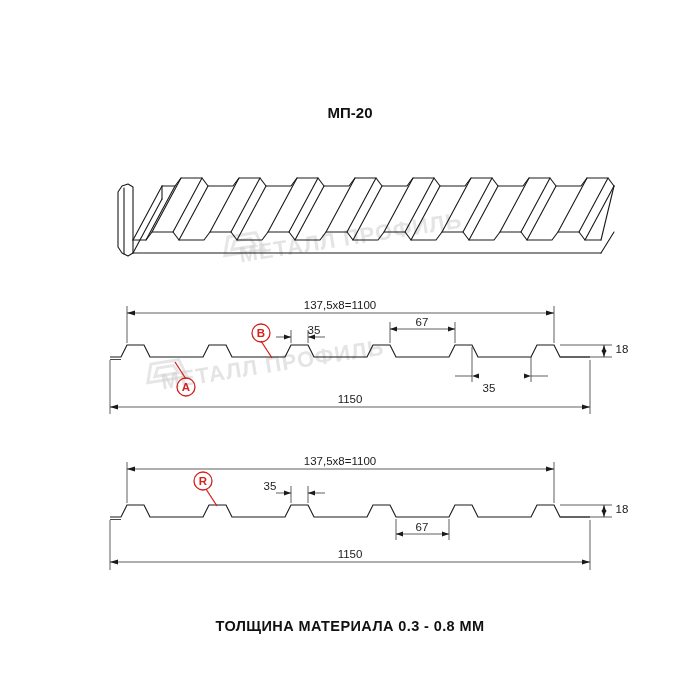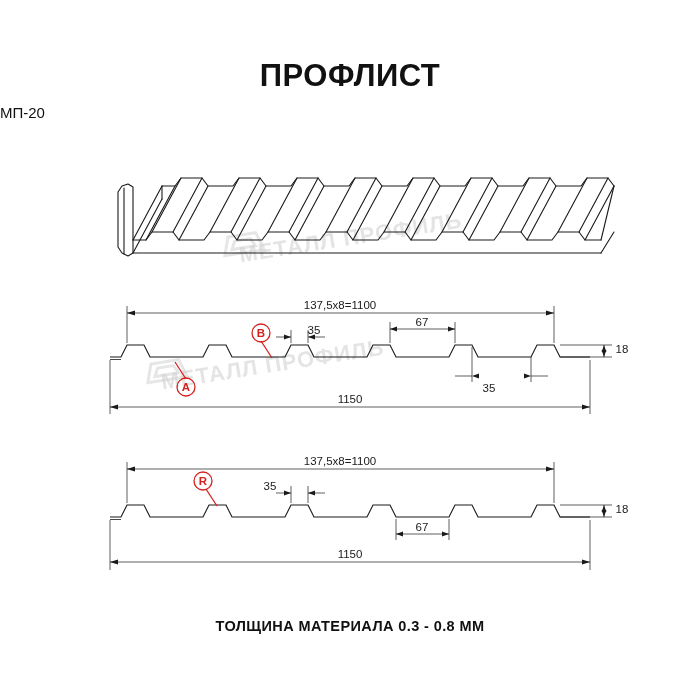--- a/index.html
+++ b/index.html
@@ -28,22 +28,23 @@
     font-size: 31px;
     font-weight: bold;
     letter-spacing: 0.5px;
     color: #111;
   }
   .subtitle {
     position: absolute;
     top: 104px;
     left: 0;
     width: 700px;
+    text-align: center;
     font-size: 15px;
-    font-weight: normal;
+    font-weight: bold;
     color: #111;
   }
   .footer-note {
     position: absolute;
     top: 618px;
     left: 0;
     width: 700px;
     text-align: center;
     font-size: 14.5px;
     font-weight: bold;
@@ -78,21 +79,20 @@
     font-size: 22px;
     transform: rotate(-9deg);
     letter-spacing: 1px;
   }
 </style>
 </head>
 <body>
 
 <div class="page">
 
-  <div class="title">ПРОФЛИСТ</div>
   <div class="subtitle">МП-20</div>
 
   <div class="wm wm-1">МЕТАЛЛ ПРОФИЛЬ</div>
   <div class="wm wm-2">МЕТАЛЛ ПРОФИЛЬ</div>
 
   <svg class="diagram" width="700" height="700" viewBox="0 0 700 700">
 
     <g opacity="0.5">
       <g transform="translate(222,238) rotate(-9)">
         <path d="M0 18 L6 0 L34 0 L40 18 Z" fill="none" stroke="#cfcfcf" stroke-width="3"></path>

